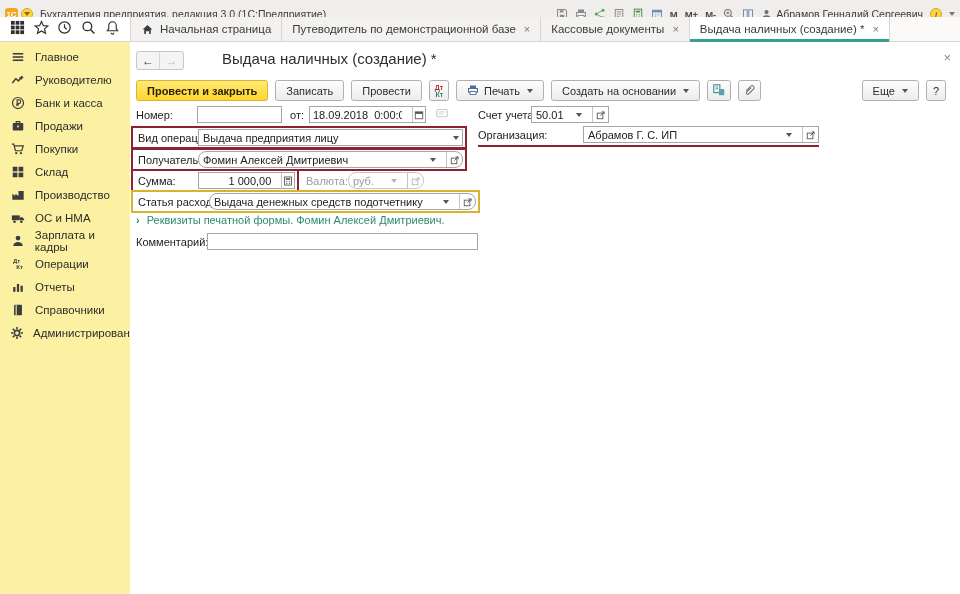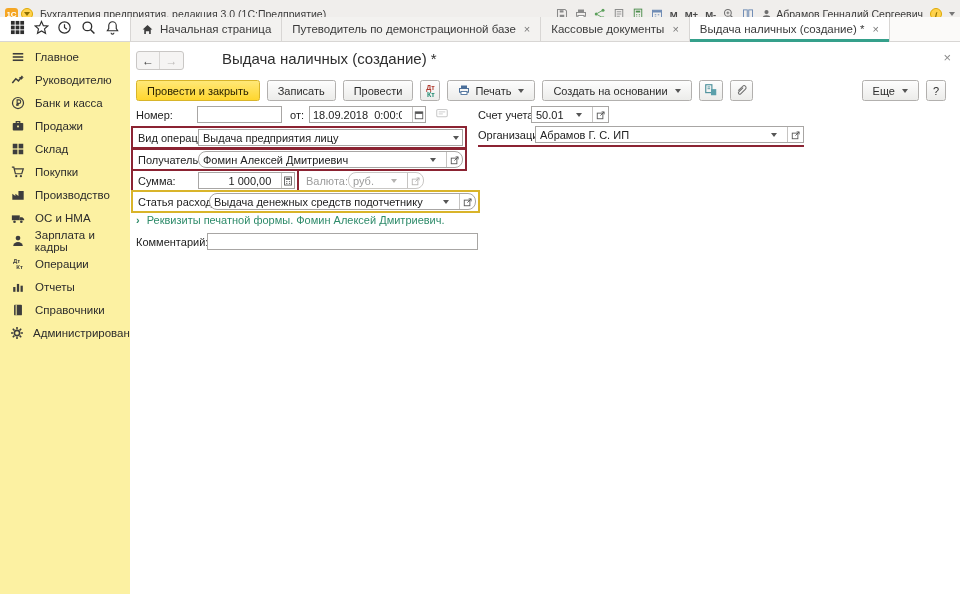--- a/index.html
+++ b/index.html
@@ -46,21 +46,21 @@
   .navbtn { width:23px; height:17px; display:flex; align-items:center; justify-content:center; font-size:12px; }
   .navbtn.back { color:#3d3d3d; border-right:1px solid #d8d6d4; }
   .navbtn.fwd { color:#bdbbb9; }
   .page-title { position:absolute; left:92px; top:8px; font-size:15px; color:#2e2e2e; }
   .form-close { position:absolute; right:9px; top:9px; color:#8a8a8a; font-size:13px; line-height:13px; }
 
   .toolbar { position:absolute; left:6px; top:38px; display:flex; align-items:center; gap:7px; }
   .toolbar-right { position:absolute; right:14px; top:38px; display:flex; gap:7px; }
   .btn { height:21px; display:inline-flex; align-items:center; gap:5px; padding:0 10px;
          background:linear-gradient(#fdfdfd,#ececea); border:1px solid #b2b0ae; border-radius:2.5px; font-size:11px; color:#2d2d2d; }
-  .btn.primary { background:linear-gradient(#ffe877,#ffd62e); border-color:#d8b52a; font-weight:normal; color:#2b2300; }
+  .btn.primary { background:linear-gradient(#ffe877,#ffd62e); border-color:#d8b52a; font-weight:bold; color:#2b2300; }
   .btn.icon-only { padding:0 4px; min-width:20px; justify-content:center; }
   .caret { width:0; height:0; border-left:3.5px solid transparent; border-right:3.5px solid transparent; border-top:4px solid #555; margin-left:2px; }
   .dtkt { font-size:7px; line-height:7px; font-weight:bold; }
   .dtkt .dt { color:#b03a2e; display:block; text-align:left; }
   .dtkt .kt { color:#1f8a70; display:block; text-align:right; }
 
   
   .row { position:absolute; display:flex; align-items:center; }
   .grp { display:flex; align-items:center; }
   .grp.red { border:2px solid #8b2332; padding:1px 2px; }
@@ -254,39 +254,39 @@
             <path d="M6 4.5V3h4v1.5" fill="none" stroke="#3d3d3d" stroke-width="1.4"></path>
             <rect x="2" y="4.5" width="12" height="8.5" rx="1" fill="#3d3d3d"></rect>
             <rect x="7" y="7.5" width="2" height="2" fill="#fcf1a2"></rect>
           </svg>
         </span>
         <span>Продажи</span>
       </div>
     <div class="side-item">
         <span class="ic">
           <svg width="14" height="14" viewBox="0 0 16 16">
+            <path d="M1 2.5h2.2L5 10h7.3L14 4.5H4" fill="none" stroke="#3d3d3d" stroke-width="1.4"></path>
+            <circle cx="6" cy="12.8" r="1.3" fill="#3d3d3d"></circle>
+            <circle cx="11.3" cy="12.8" r="1.3" fill="#3d3d3d"></circle>
+          </svg>
+        </span>
+        <span>Покупки</span>
+      </div>
+    <div class="side-item">
+        <span class="ic">
+          <svg width="14" height="14" viewBox="0 0 16 16">
             <g fill="#3d3d3d">
               <rect x="2" y="2" width="5.3" height="5.3"></rect>
               <rect x="8.7" y="2" width="5.3" height="5.3"></rect>
               <rect x="2" y="8.7" width="5.3" height="5.3"></rect>
               <rect x="8.7" y="8.7" width="5.3" height="5.3"></rect>
             </g>
           </svg>
         </span>
         <span>Склад</span>
-      </div>
-    <div class="side-item">
-        <span class="ic">
-          <svg width="14" height="14" viewBox="0 0 16 16">
-            <path d="M1 2.5h2.2L5 10h7.3L14 4.5H4" fill="none" stroke="#3d3d3d" stroke-width="1.4"></path>
-            <circle cx="6" cy="12.8" r="1.3" fill="#3d3d3d"></circle>
-            <circle cx="11.3" cy="12.8" r="1.3" fill="#3d3d3d"></circle>
-          </svg>
-        </span>
-        <span>Покупки</span>
       </div>
     <div class="side-item">
         <span class="ic">
           <svg width="14" height="14" viewBox="0 0 16 16">
             <path d="M1.5 13.5V6.5l3.5 2.6V6.5l3.5 2.6V3.5h6v10z" fill="#3d3d3d"></path>
           </svg>
         </span>
         <span>Производство</span>
       </div>
     <div class="side-item">
@@ -445,21 +445,21 @@
           <span class="val">Выдача предприятия лицу</span>
           <span class="arr">
               <span class="tri"></span>
             </span>
         </span>
       </span>
     </div>
     <div class="row" style="left:348px; top:84px;">
       <span class="grp red-under">
         <span class="lbl" style="width:57px;">Организация:</span>
-        <span class="fld" style="width:269px;">
+        <span class="fld" style="width:236px;margin-left:48px;">
           <span class="val">Абрамов Г. С. ИП</span>
           <span class="arr">
               <span class="tri"></span>
             </span>
           <span class="sq">
               <svg width="10" height="10" viewBox="0 0 16 16">
                 <rect x="2" y="5" width="9" height="9" fill="none" stroke="#555" stroke-width="1.4"></rect>
                 <path d="M7 9 13 3M9 3h4v4" fill="none" stroke="#555" stroke-width="1.4"></path>
               </svg>
             </span>

